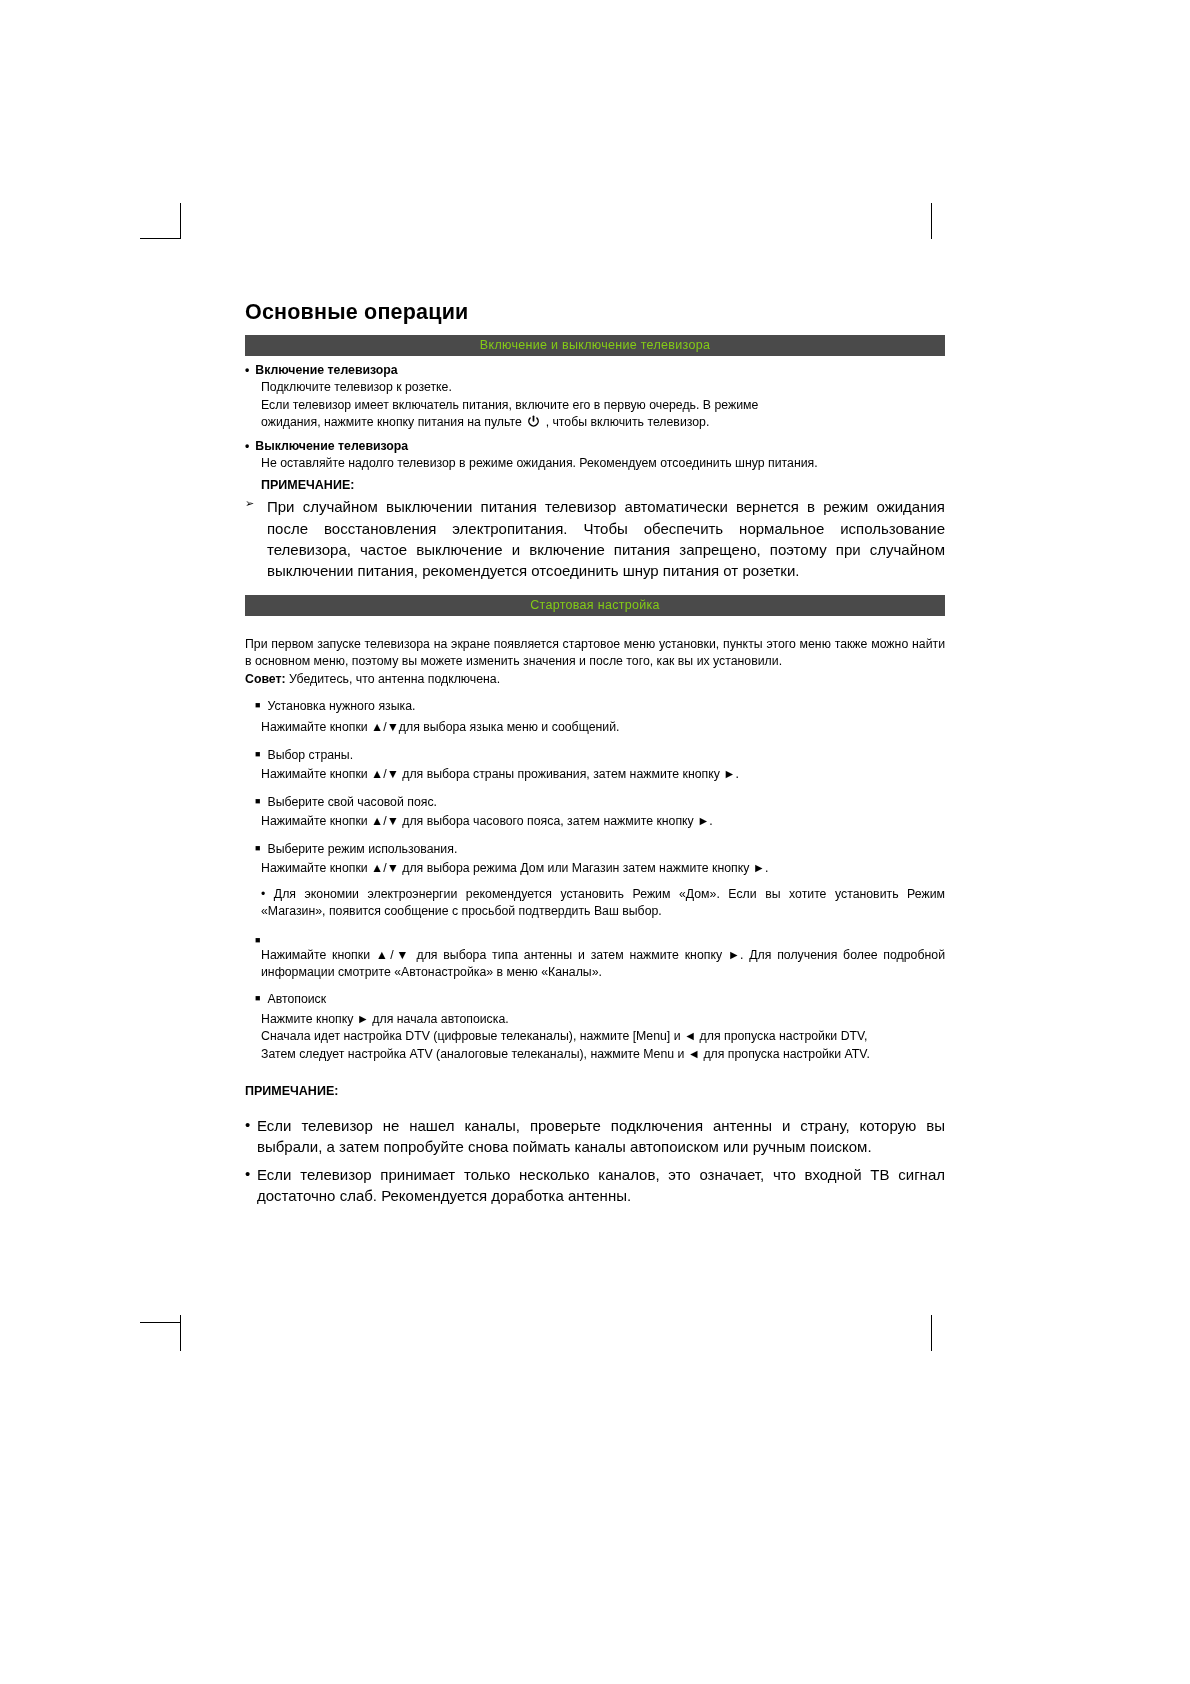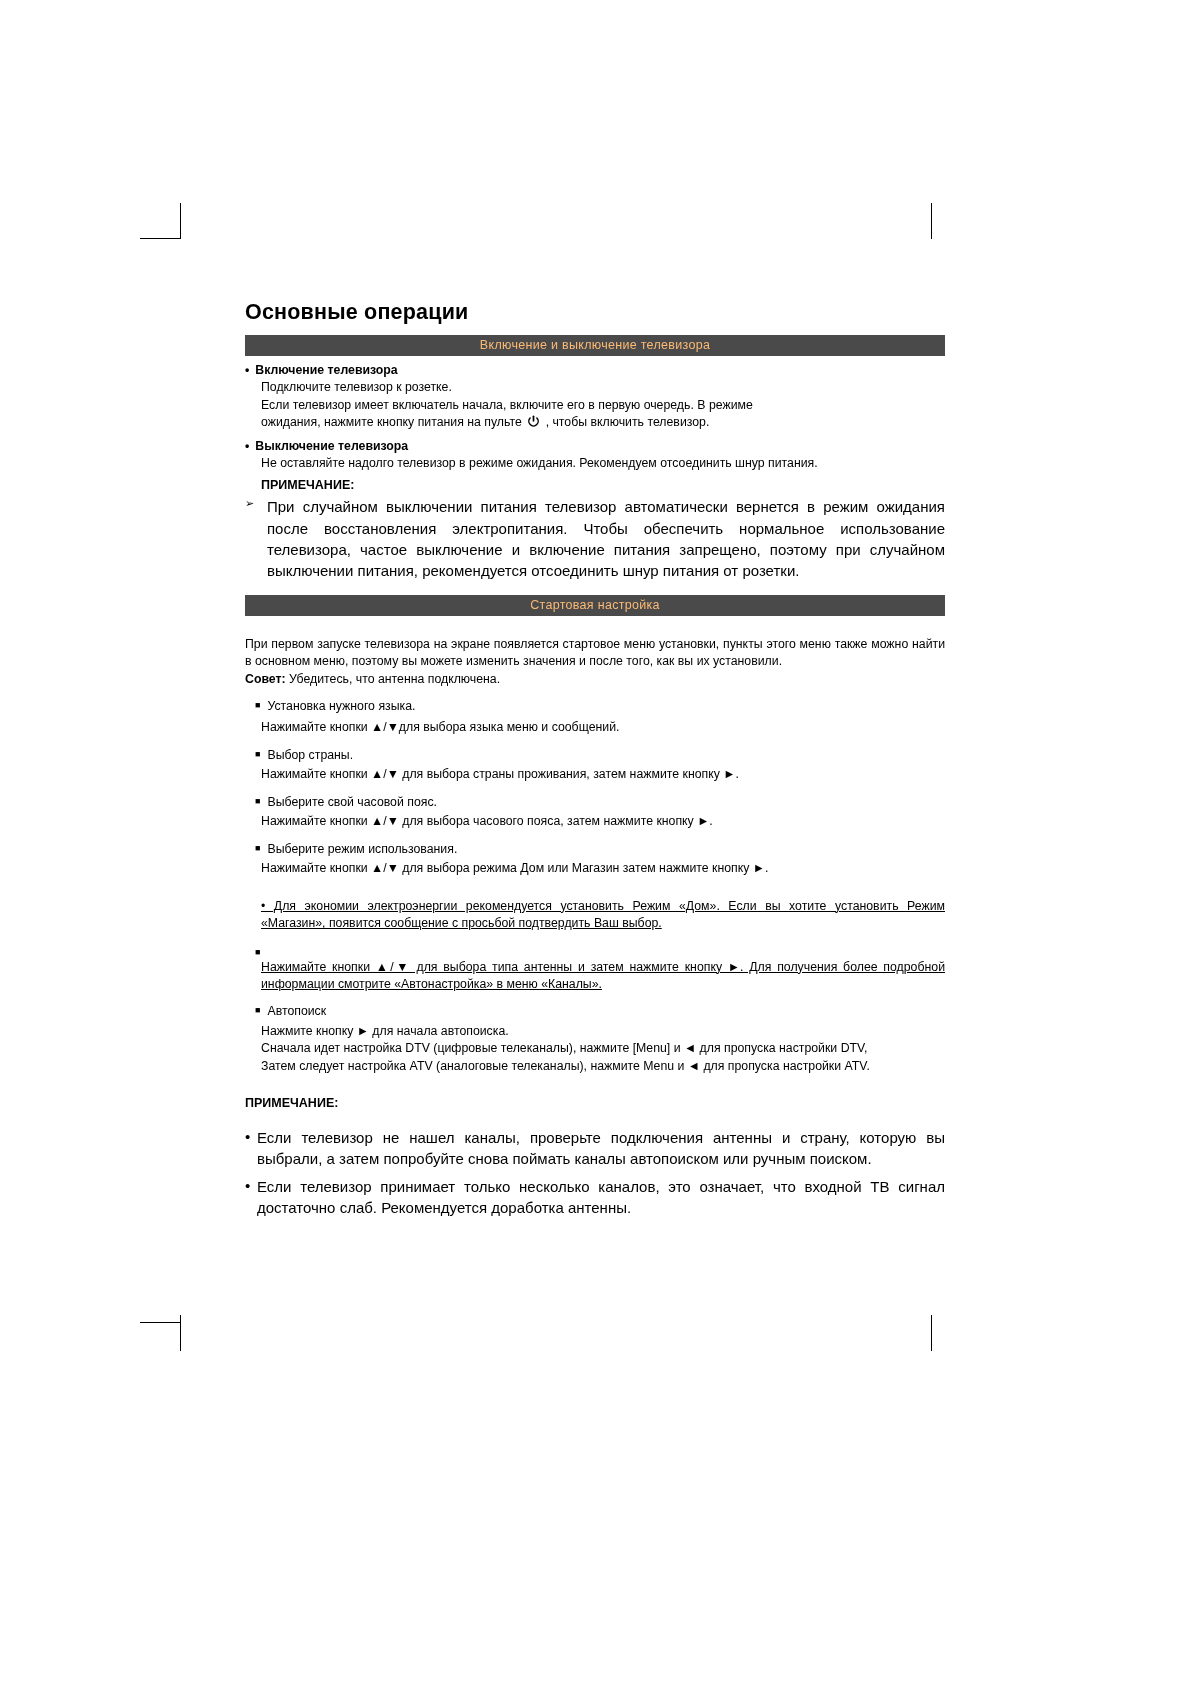--- a/index.html
+++ b/index.html
@@ -35,21 +35,21 @@
     width: 700px;
   }
   h1.title {
     font-size: 21.5px;
     font-weight: bold;
     margin: 0 0 10px 0;
     letter-spacing: 0.2px;
   }
   .bar {
     background: #4a4a4a;
-    color: #fdba74;
+    color: #84cc16;
     text-align: center;
     font-size: 12.5px;
     padding: 3px 0 4px 0;
     margin: 3px 0 6px 0;
     letter-spacing: 0.3px;
   }
   .bar-inner {
     display: block;
   }
   p {
@@ -161,21 +161,21 @@
   <div class="content">
 
     <h1 class="title">Основные операции</h1>
 
     <div class="bar">
       <span class="bar-inner">Включение и выключение телевизора</span>
     </div>
 
     <p class="bullet-head dot-head">Включение телевизора</p>
     <p class="ind">Подключите телевизор к розетке.</p>
-    <p class="ind">Если телевизор имеет включатель начала, включите его в первую очередь. В режиме</p>
+    <p class="ind">Если телевизор имеет включатель питания, включите его в первую очередь. В режиме</p>
     <p class="ind">
       <span>ожидания, нажмите кнопку питания на пульте</span>
       <span class="power-icon">
         <svg width="13" height="13" viewBox="0 0 20 20">
           <path d="M10 2 L10 9" stroke="#000" stroke-width="2.6" stroke-linecap="round" fill="none"></path>
           <path d="M4.8 4.6 A7.2 7.2 0 1 0 15.2 4.6" stroke="#000" stroke-width="2.3" fill="none" stroke-linecap="round"></path>
         </svg>
       </span>
       <span>, чтобы включить телевизор.</span>
     </p>
@@ -203,24 +203,24 @@
     <p class="ind" style="margin-top:4px;">Нажимайте кнопки ▲/▼для выбора языка меню и сообщений.</p>
 
     <p class="sq-head">Выбор страны.</p>
     <p class="ind">Нажимайте кнопки ▲/▼ для выбора страны проживания, затем нажмите кнопку ►.</p>
 
     <p class="sq-head">Выберите свой часовой пояс.</p>
     <p class="ind">Нажимайте кнопки ▲/▼ для выбора часового пояса, затем нажмите кнопку ►.</p>
 
     <p class="sq-head">Выберите режим использования.</p>
     <p class="ind">Нажимайте кнопки ▲/▼ для выбора режима Дом или Магазин затем нажмите кнопку ►.</p>
-    <p class="ind" style="margin-top:20px;text-decoration:underline;">• Для экономии электроэнергии рекомендуется установить Режим «Дом». Если вы хотите установить Режим «Магазин», появится сообщение с просьбой подтвердить Ваш выбор.</p>
+    <p class="ind" style="margin-top:8px;">• Для экономии электроэнергии рекомендуется установить Режим «Дом». Если вы хотите установить Режим «Магазин», появится сообщение с просьбой подтвердить Ваш выбор.</p>
 
     <p class="sq-empty"></p>
-    <p class="ind" style="text-decoration:underline;">Нажимайте кнопки ▲/▼ для выбора типа антенны и затем нажмите кнопку ►. Для получения более подробной информации смотрите «Автонастройка» в меню «Каналы».</p>
+    <p class="ind" style="">Нажимайте кнопки ▲/▼ для выбора типа антенны и затем нажмите кнопку ►. Для получения более подробной информации смотрите «Автонастройка» в меню «Каналы».</p>
 
     <p class="sq-head">Автопоиск</p>
     <p class="ind">Нажмите кнопку ► для начала автопоиска.</p>
     <p class="ind">Сначала идет настройка DTV (цифровые телеканалы), нажмите [Menu] и ◄ для пропуска настройки   DTV,</p>
     <p class="ind">Затем следует настройка ATV (аналоговые телеканалы), нажмите Menu и ◄ для пропуска настройки   ATV.</p>
 
     <p class="note-head2">ПРИМЕЧАНИЕ:</p>
 
     <div class="dash-item">Если телевизор не нашел каналы, проверьте подключения антенны и страну, которую вы выбрали, а затем попробуйте снова поймать каналы автопоиском или ручным поиском.</div>
     <div class="dash-item">Если телевизор принимает только несколько каналов, это означает, что входной ТВ сигнал достаточно слаб. Рекомендуется доработка антенны.</div>

